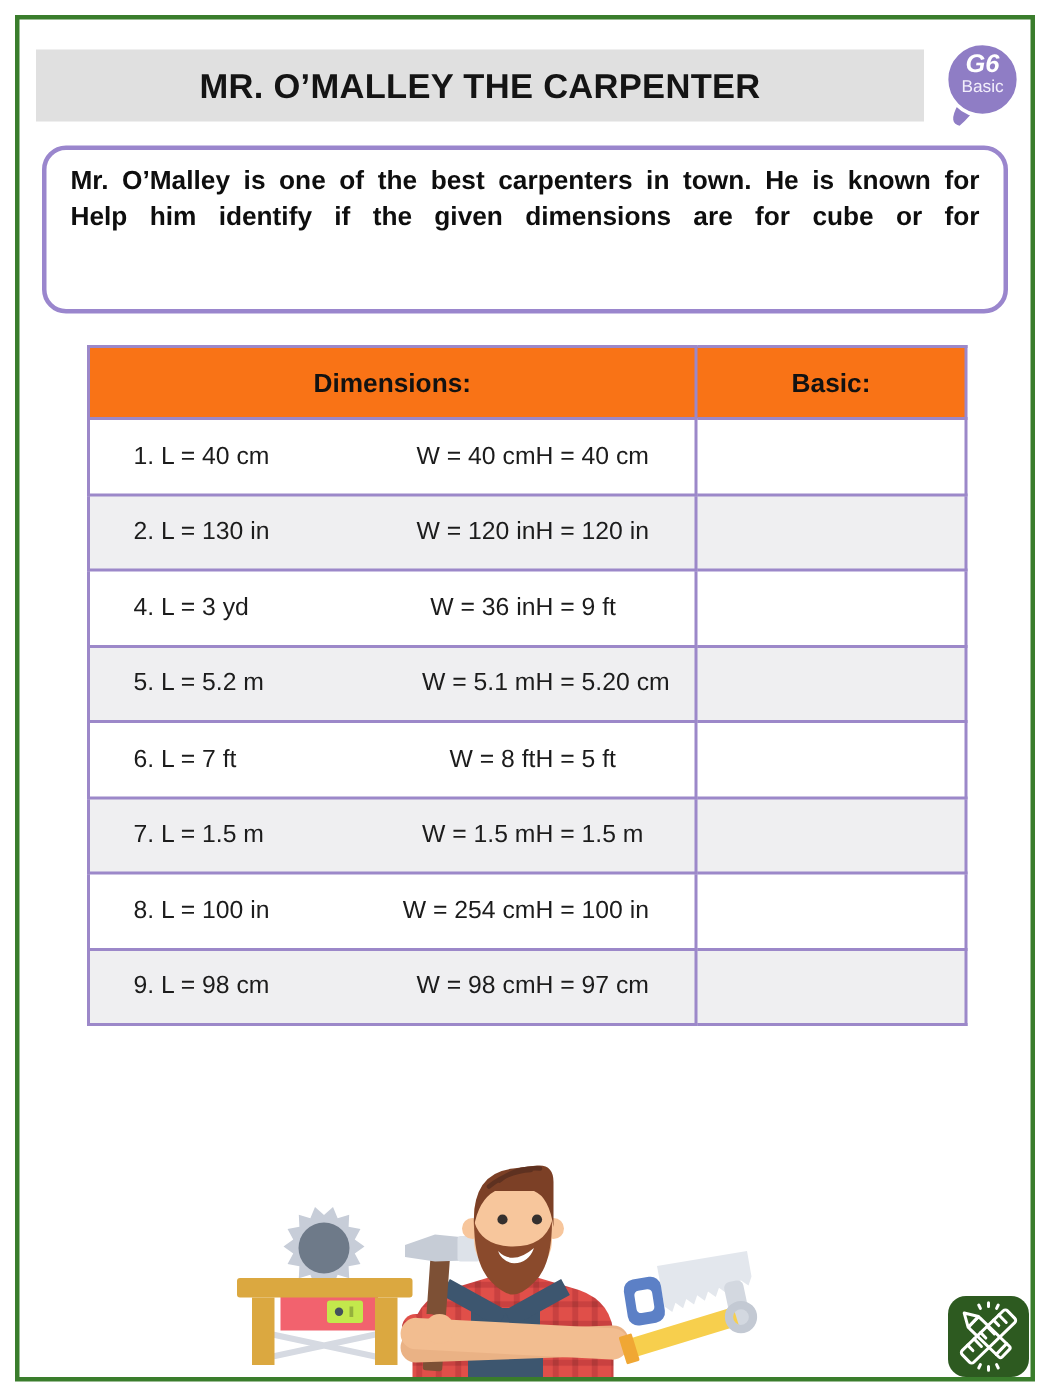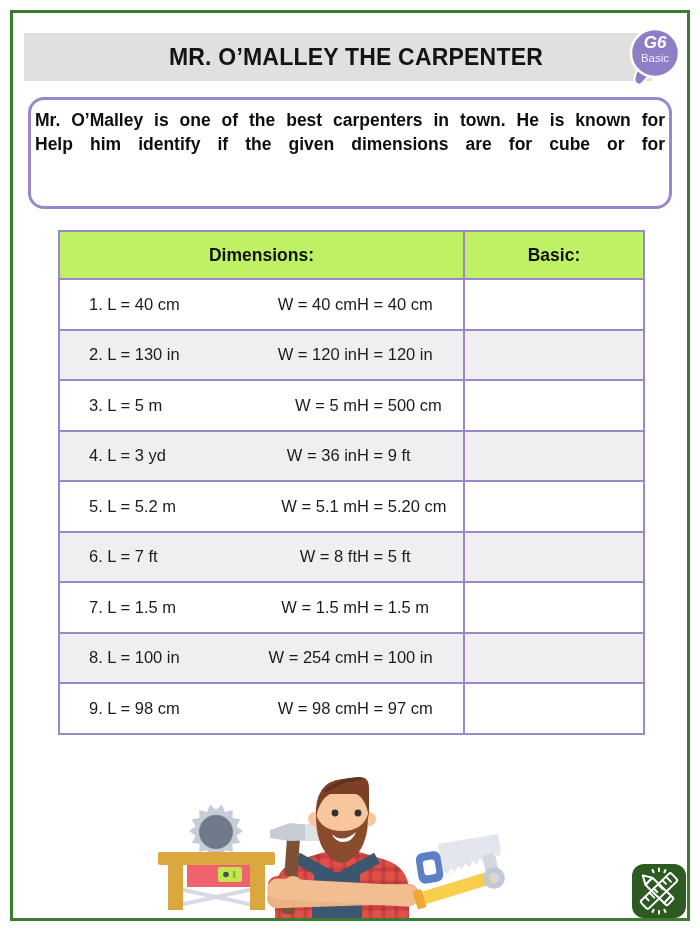--- a/index.html
+++ b/index.html
@@ -6,43 +6,43 @@
   .page {
     position:relative; width:700px; height:933px; background:#ffffff;
     font-family:"Liberation Sans", sans-serif; overflow:hidden;
   }
   .page-border {
     position:absolute; left:10px; top:10px; right:10px; bottom:12px;
     border:3px solid #3a7d2c; pointer-events:none; z-index:5;
   }
   .header-bar {
     position:absolute; left:24px; top:33px; width:592px; height:48px;
-    background:#e0e0e0; display:flex; align-items:center; justify-content:center;padding-left:36px;
+    background:#e0e0e0; display:flex; align-items:center; justify-content:center;
   }
   .title {
     font-size:23px; font-weight:bold; color:#141414; letter-spacing:0.2px;
   }
   .badge { position:absolute; left:622px; top:25px; width:64px; height:62px; z-index:6; }
   .badge-label { position:absolute; left:9px; top:8px; width:48px; text-align:center; color:#ffffff; }
   .badge-grade { font-size:17px; font-weight:bold; line-height:19px;font-style:italic; }
   .badge-level { font-size:11.5px; line-height:13px; color:#f2eefb; }
   .instructions {
     position:absolute; left:28px; top:97px; width:644px; height:112px; box-sizing:border-box;
     border:3px solid #9a86cd; border-radius:16px; background:#ffffff;
-    padding:8px 4px; font-weight:bold; font-size:17.5px; line-height:24.3px; color:#0e0e0e;
+    padding:8px 16px; font-weight:bold; font-size:17.5px; line-height:24.3px; color:#0e0e0e;
   }
   .jline { text-align:justify; text-align-last:justify; }
   .jline.last { text-align:justify; text-align-last:left; }
   table.dim-table {
     position:absolute; left:58px; top:230px; width:585px;
     border-collapse:collapse; table-layout:fixed;
   }
   .dim-table th, .dim-table td { border:2px solid #9c88c9; }
   .dim-table th {
-    background:#bef264; height:44px; font-size:17.5px; font-weight:bold;
+    background:#f97316; height:44px; font-size:17.5px; font-weight:bold;
     color:#121212; text-align:center;
   }
   .dim-table td { height:46.5px; background:#ffffff; }
   .dim-table tbody tr:nth-child(even) td { background:#efeff1; }
   td.dims { padding-left:11px; font-size:16.5px; color:#1c1c1c; }
   .cL { display:inline-block; width:141px;margin-left:18px; }
   .cW { display:inline-block; width:127px;text-align:right; }
   .illustration { position:absolute; left:130px; top:772px; z-index:2; }
   .logo {
     position:absolute; left:632px; top:864px; width:54px; height:54px;
@@ -87,24 +87,20 @@
         <th>Basic:</th>
       </tr>
     </thead>
     <tbody>
       <tr>
         <td class="dims"><span class="cL">1. L = 40 cm</span><span class="cW">W = 40 cm</span><span class="cH">H = 40 cm</span></td>
         <td class="ans"></td>
       </tr>
       <tr>
         <td class="dims"><span class="cL">2. L = 130 in</span><span class="cW">W = 120 in</span><span class="cH">H = 120 in</span></td>
-        <td class="ans"></td>
-      </tr>
-      <tr>
-        <td class="dims"><span class="cL">3. L = 5 m</span><span class="cW">W = 5 m</span><span class="cH">H = 500 cm</span></td>
         <td class="ans"></td>
       </tr>
       <tr>
         <td class="dims"><span class="cL">4. L = 3 yd</span><span class="cW">W = 36 in</span><span class="cH">H = 9 ft</span></td>
         <td class="ans"></td>
       </tr>
       <tr>
         <td class="dims"><span class="cL">5. L = 5.2 m</span><span class="cW">W = 5.1 m</span><span class="cH">H = 5.20 cm</span></td>
         <td class="ans"></td>
       </tr>

